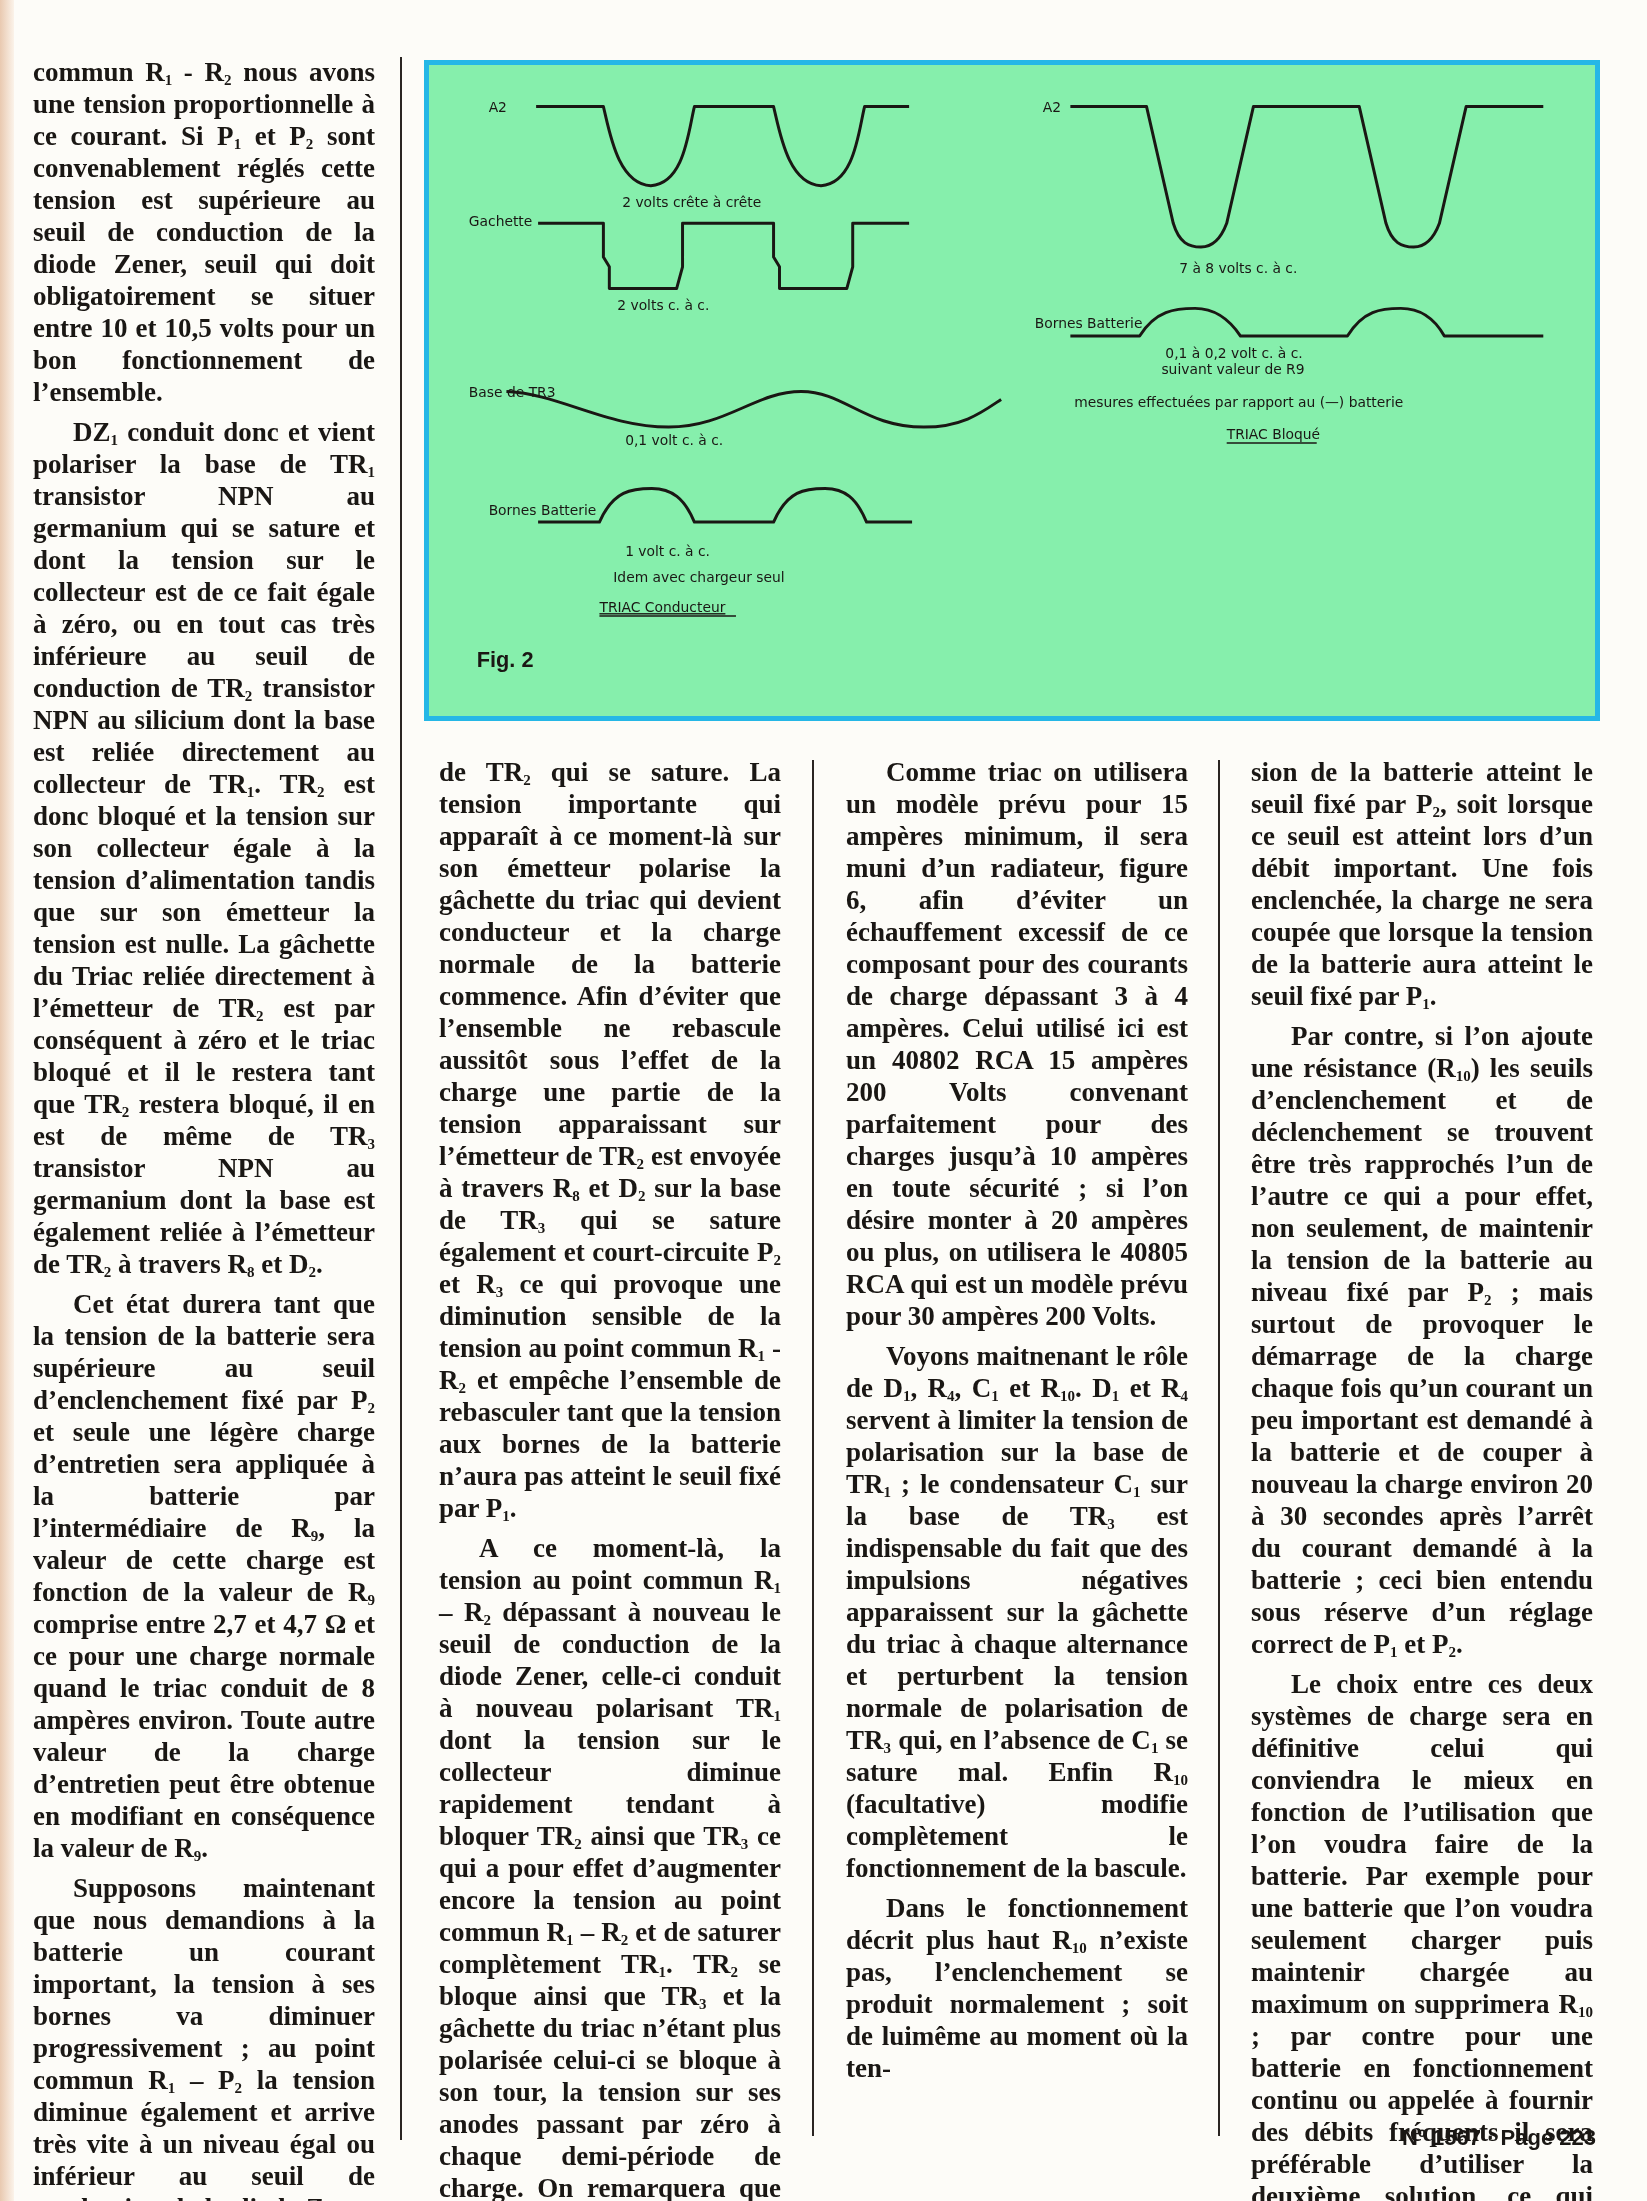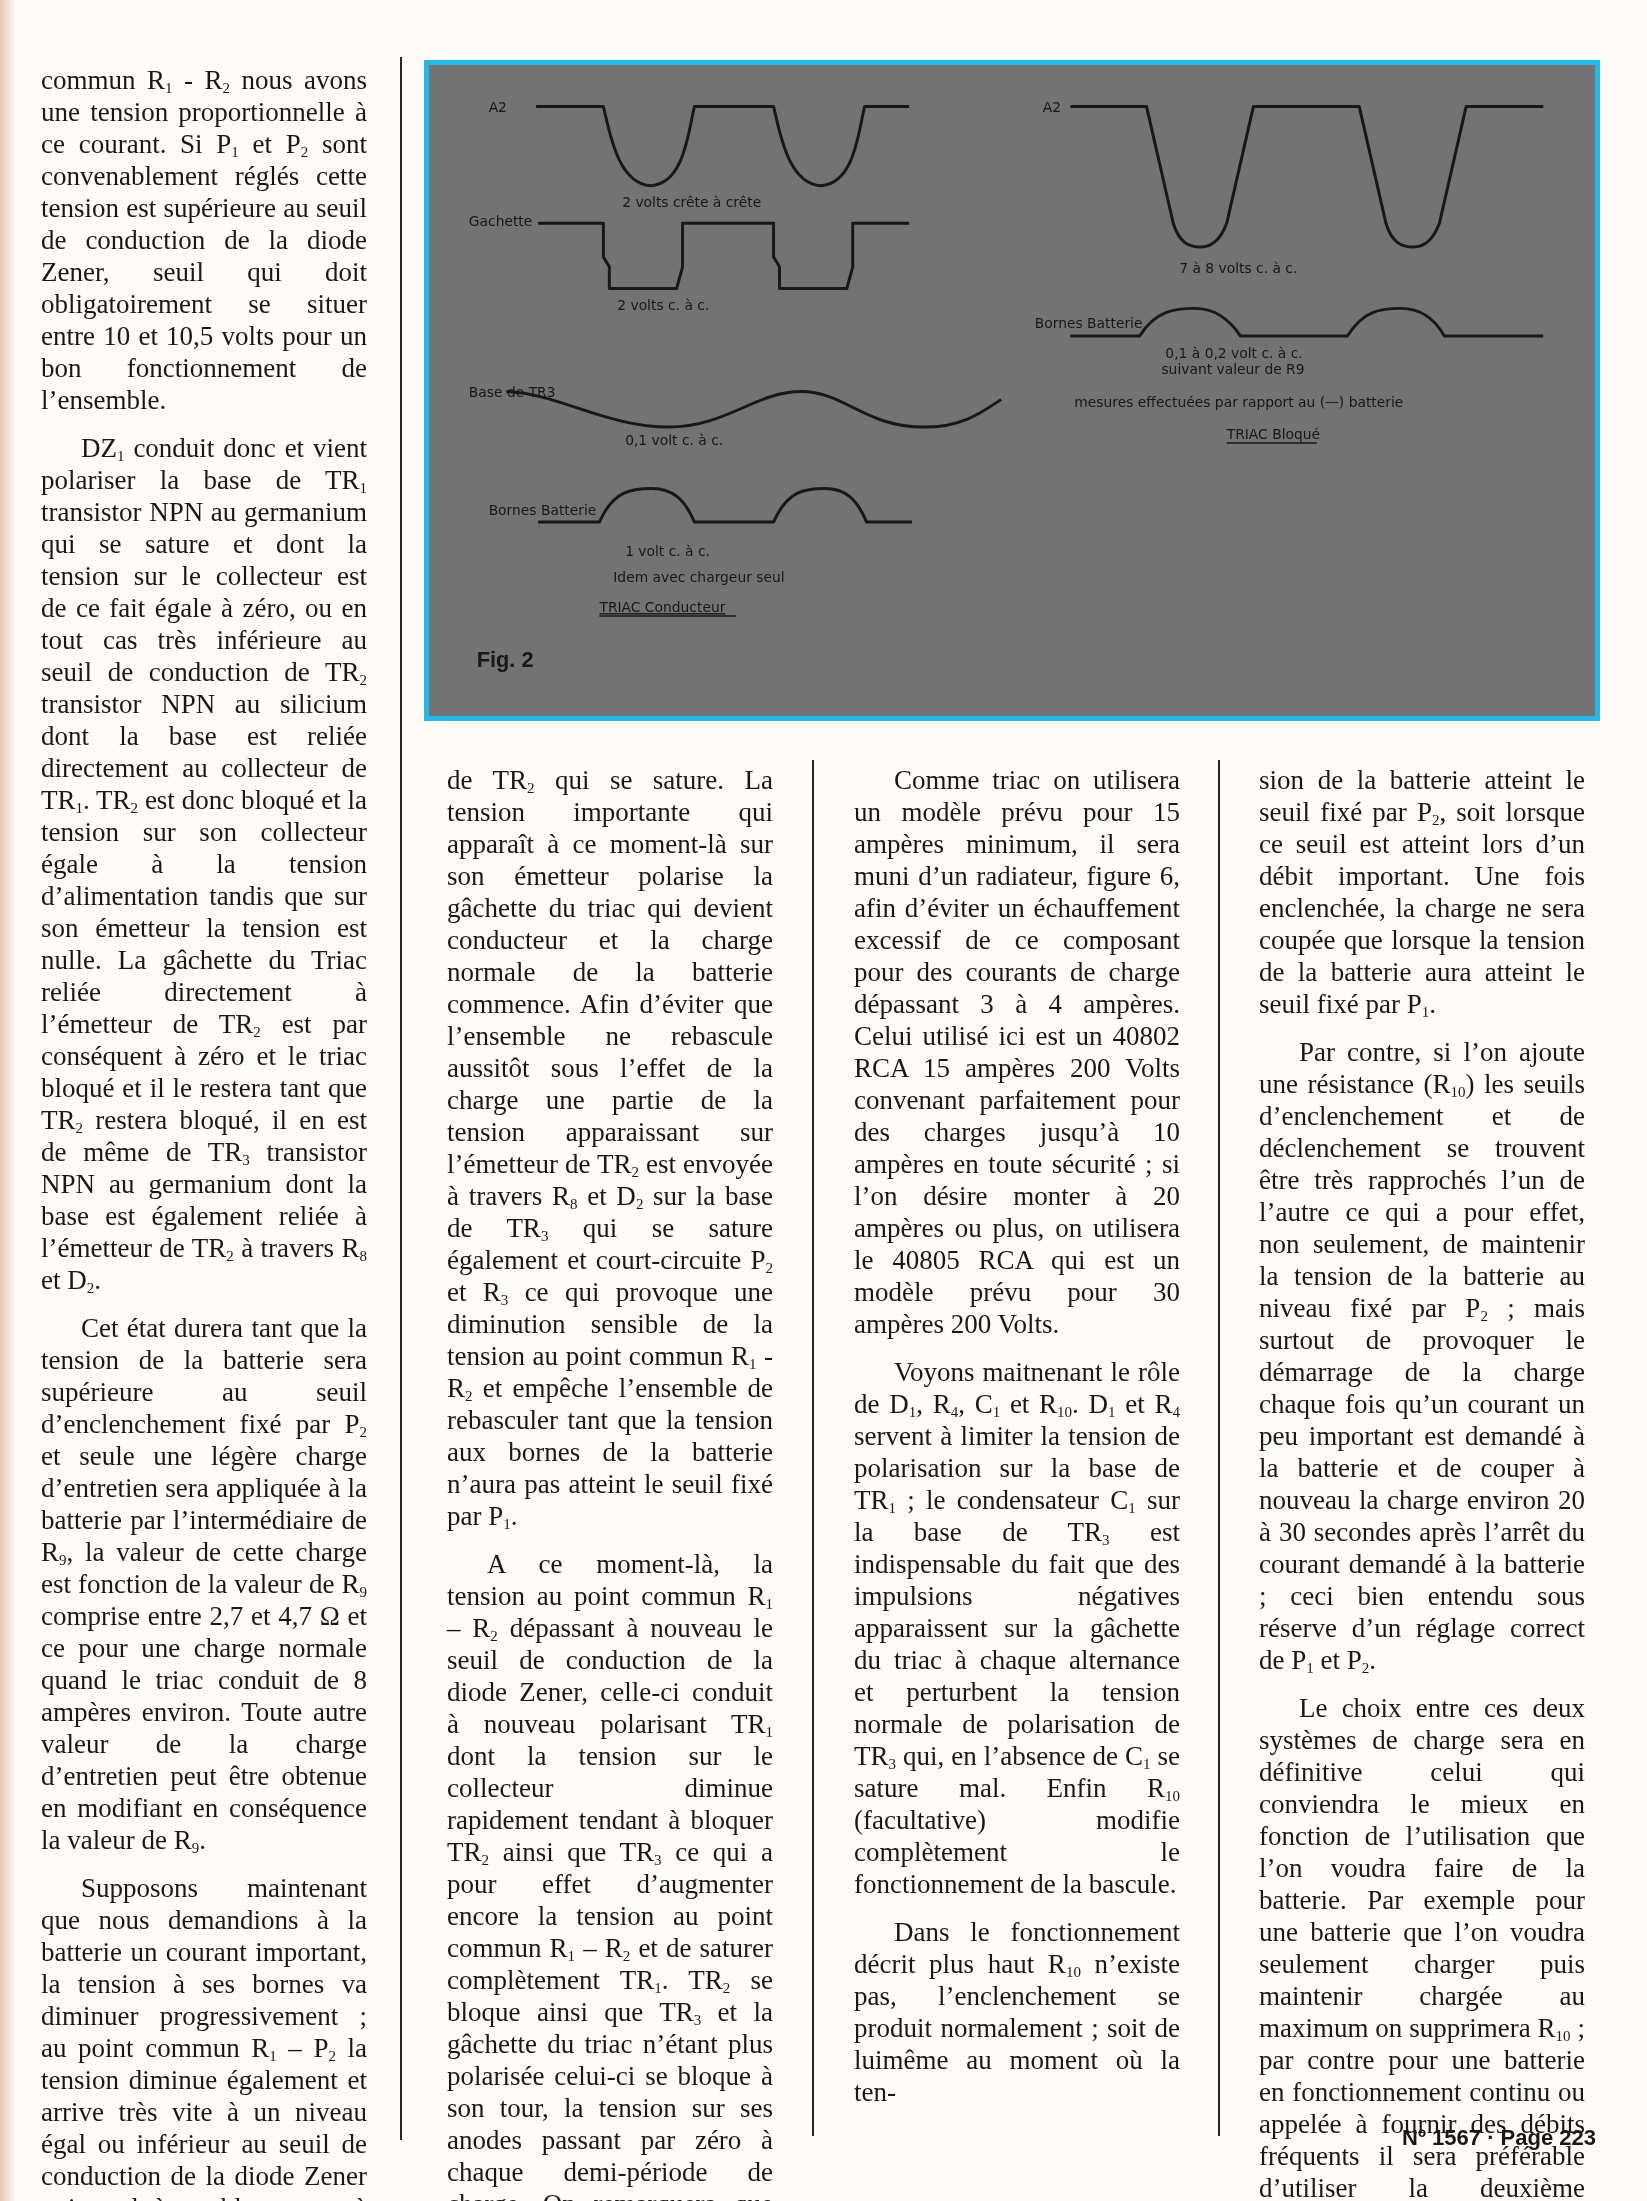--- a/index.html
+++ b/index.html
@@ -9,31 +9,31 @@
     font-family:"Liberation Serif", "DejaVu Serif", serif;
     color:#1a1714;
   }
   .edge { position:absolute; left:0; top:0; width:14px; height:2202px;
     background:linear-gradient(to right,#e9c9b0,#fbf3ea); }
   .col {
     position:absolute; width:358px;
     font-size:27px; line-height:32px;
     text-align:justify; hyphens:none;
   }
-  .col p { margin:16px; }
+  .col p { margin:8px;font-weight:bold; }
   .col p.ind { text-indent:40px; }
   .col sub { font-size:15px; vertical-align:-4px; line-height:0; }
   #col1 { left:25px; top:48px; }
   #col2 { left:431px; top:748px; }
   #col3 { left:838px; top:748px; }
   #col4 { left:1243px; top:748px; }
   .rule { position:absolute; width:2px; background:#2a2522; }
   .fig {
     position:absolute; left:424px; top:60px; width:1166px; height:651px;
-    border:5px solid #25b7e6; background:#737373;
+    border:5px solid #25b7e6; background:#86efac;
   }
   .fig svg { position:absolute; left:0; top:0; }
   .fig .lbl { font-family:"DejaVu Sans", "Liberation Sans", sans-serif; font-size:14px; fill:#1a1714; }
   .fig .u { text-decoration:underline; }
   .fig .figno { font-family:"Liberation Sans", sans-serif; font-weight:bold; font-size:22px; fill:#1a1714; }
   .folio {
     position:absolute; right:51px; top:2125px;
     font-family:"Liberation Sans", sans-serif; font-weight:bold; font-size:22px; color:#1a1714;
   }
 </style>

